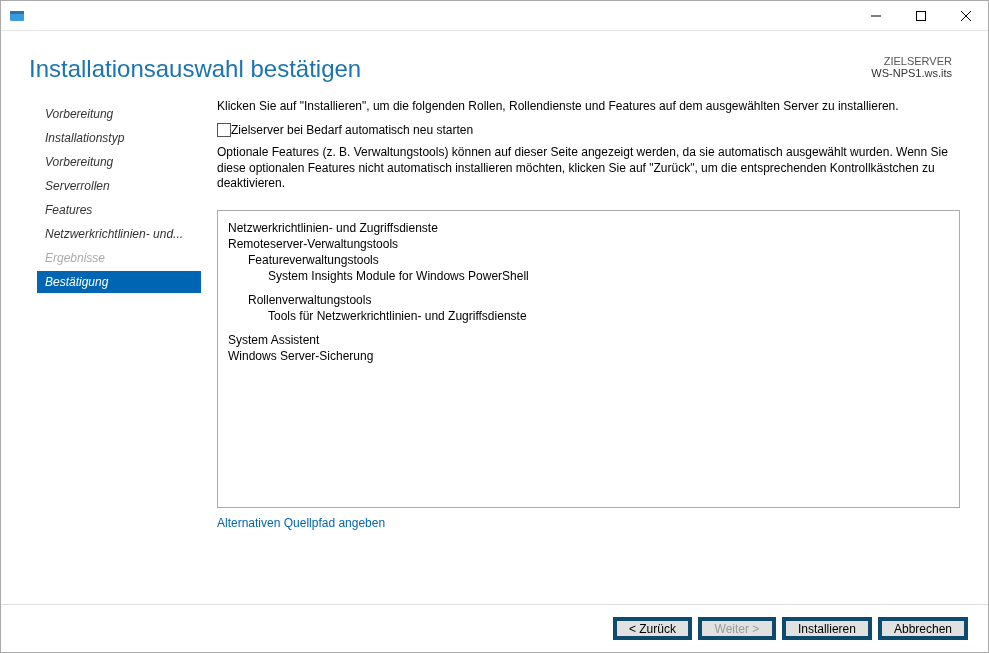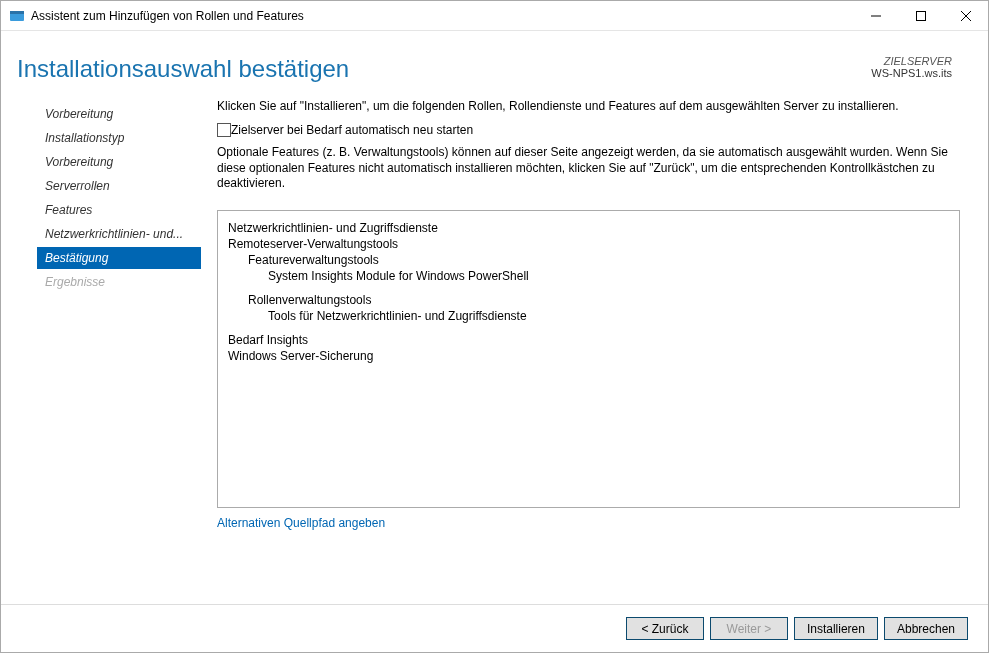--- a/index.html
+++ b/index.html
@@ -31,32 +31,32 @@
     .win-controls { margin-left: auto; display: flex; }
     .win-btn {
       width: 45px; height: 30px;
       display: flex; align-items: center; justify-content: center;
       font-size: 10px;
       cursor: default;
     }
     .win-btn svg { width: 10px; height: 10px; }
     
     .header {
-      padding: 24px 36px 12px 16px;
+      padding: 24px 36px 12px 28px;
       display: flex;
       align-items: flex-start;
       justify-content: space-between;
     }
     .header .page-title {
       font-size: 24px;
       font-weight: 300;
       color: #1a74b0;
     }
     .server-info { text-align: right; font-size: 11px; color: #555; }
-    .server-info .label { color: #555; font-style: italic; }
+    .server-info .label { color: #555; }
     .server-info .name { color: #333; }
     
     .main {
       display: flex;
       padding: 0 0 0 0;
       height: calc(100% - 30px - 92px - 48px);
     }
     .sidebar {
       width: 200px;
       padding: 8px 0 0 36px;
@@ -114,40 +114,39 @@
       display: flex;
       align-items: center;
       justify-content: flex-end;
       padding-right: 20px;
       gap: 6px;
       background: #fff;
     }
     .btn {
       min-width: 78px;
       height: 23px;
-      border: 1px solid #0c4a6e;
+      border: 4px solid #0c4a6e;
       background: #e1e1e1;
       font-size: 12px;
       padding: 0 12px;
       cursor: pointer;
       font-family: inherit;
     }
     .btn:disabled { color: #9a9a9a; cursor: default; }
   </style>
 </head>
 <body>
 
 <div class="titlebar">
   <span class="app-icon">
     <svg viewBox="0 0 16 16">
         <rect x="1" y="3" width="14" height="10" fill="#3a9bdc" rx="1"></rect>
         <rect x="1" y="3" width="14" height="3" fill="#2a72a8"></rect>
       </svg>
   </span>
-  <span class="title-text">Assistent zum Hinzufügen von Rollen und Features</span>
   <div class="win-controls">
     <div class="win-btn">
       <svg viewBox="0 0 10 10">
           <line x1="0" y1="5" x2="10" y2="5" stroke="#000" stroke-width="1"></line>
         </svg>
     </div>
     <div class="win-btn">
       <svg viewBox="0 0 10 10">
           <rect x="0.5" y="0.5" width="9" height="9" fill="none" stroke="#000" stroke-width="1"></rect>
         </svg>
@@ -170,42 +169,42 @@
 </div>
 
 <div class="main">
   <div class="sidebar">
     <div class="sidebar-item"><span>Vorbereitung</span></div>
     <div class="sidebar-item"><span>Installationstyp</span></div>
     <div class="sidebar-item"><span>Vorbereitung</span></div>
     <div class="sidebar-item"><span>Serverrollen</span></div>
     <div class="sidebar-item"><span>Features</span></div>
     <div class="sidebar-item"><span>Netzwerkrichtlinien- und...</span></div>
+    <div class="sidebar-item disabled"><span>Ergebnisse</span></div>
     <div class="sidebar-item active"><span>Bestätigung</span></div>
-    <div class="sidebar-item disabled"><span>Ergebnisse</span></div>
   </div>
 
   <div class="content">
     <div class="intro-text">Klicken Sie auf "Installieren", um die folgenden Rollen, Rollendienste und Features auf dem ausgewählten Server zu installieren.</div>
 
     <div class="checkbox-row">
       <div class="checkbox"></div>
       <span>Zielserver bei Bedarf automatisch neu starten</span>
     </div>
 
     <div class="optional-text">Optionale Features (z. B. Verwaltungstools) können auf dieser Seite angezeigt werden, da sie automatisch ausgewählt wurden. Wenn Sie diese optionalen Features nicht automatisch installieren möchten, klicken Sie auf "Zurück", um die entsprechenden Kontrollkästchen zu deaktivieren.</div>
 
     <div class="feature-box">
       <div class="l0">Netzwerkrichtlinien- und Zugriffsdienste</div>
       <div class="l0">Remoteserver-Verwaltungstools</div>
       <div class="l1">Featureverwaltungstools</div>
       <div class="l2">System Insights Module for Windows PowerShell</div>
       <div class="l1 group-space">Rollenverwaltungstools</div>
       <div class="l2">Tools für Netzwerkrichtlinien- und Zugriffsdienste</div>
-      <div class="l0 group-space">Bedarf Insights</div>
+      <div class="l0 group-space">System Assistent</div>
       <div class="l0">Windows Server-Sicherung</div>
     </div>
 
     <div class="links">
       <a>Alternativen Quellpfad angeben</a>
     </div>
   </div>
 </div>
 
 <div class="footer">

